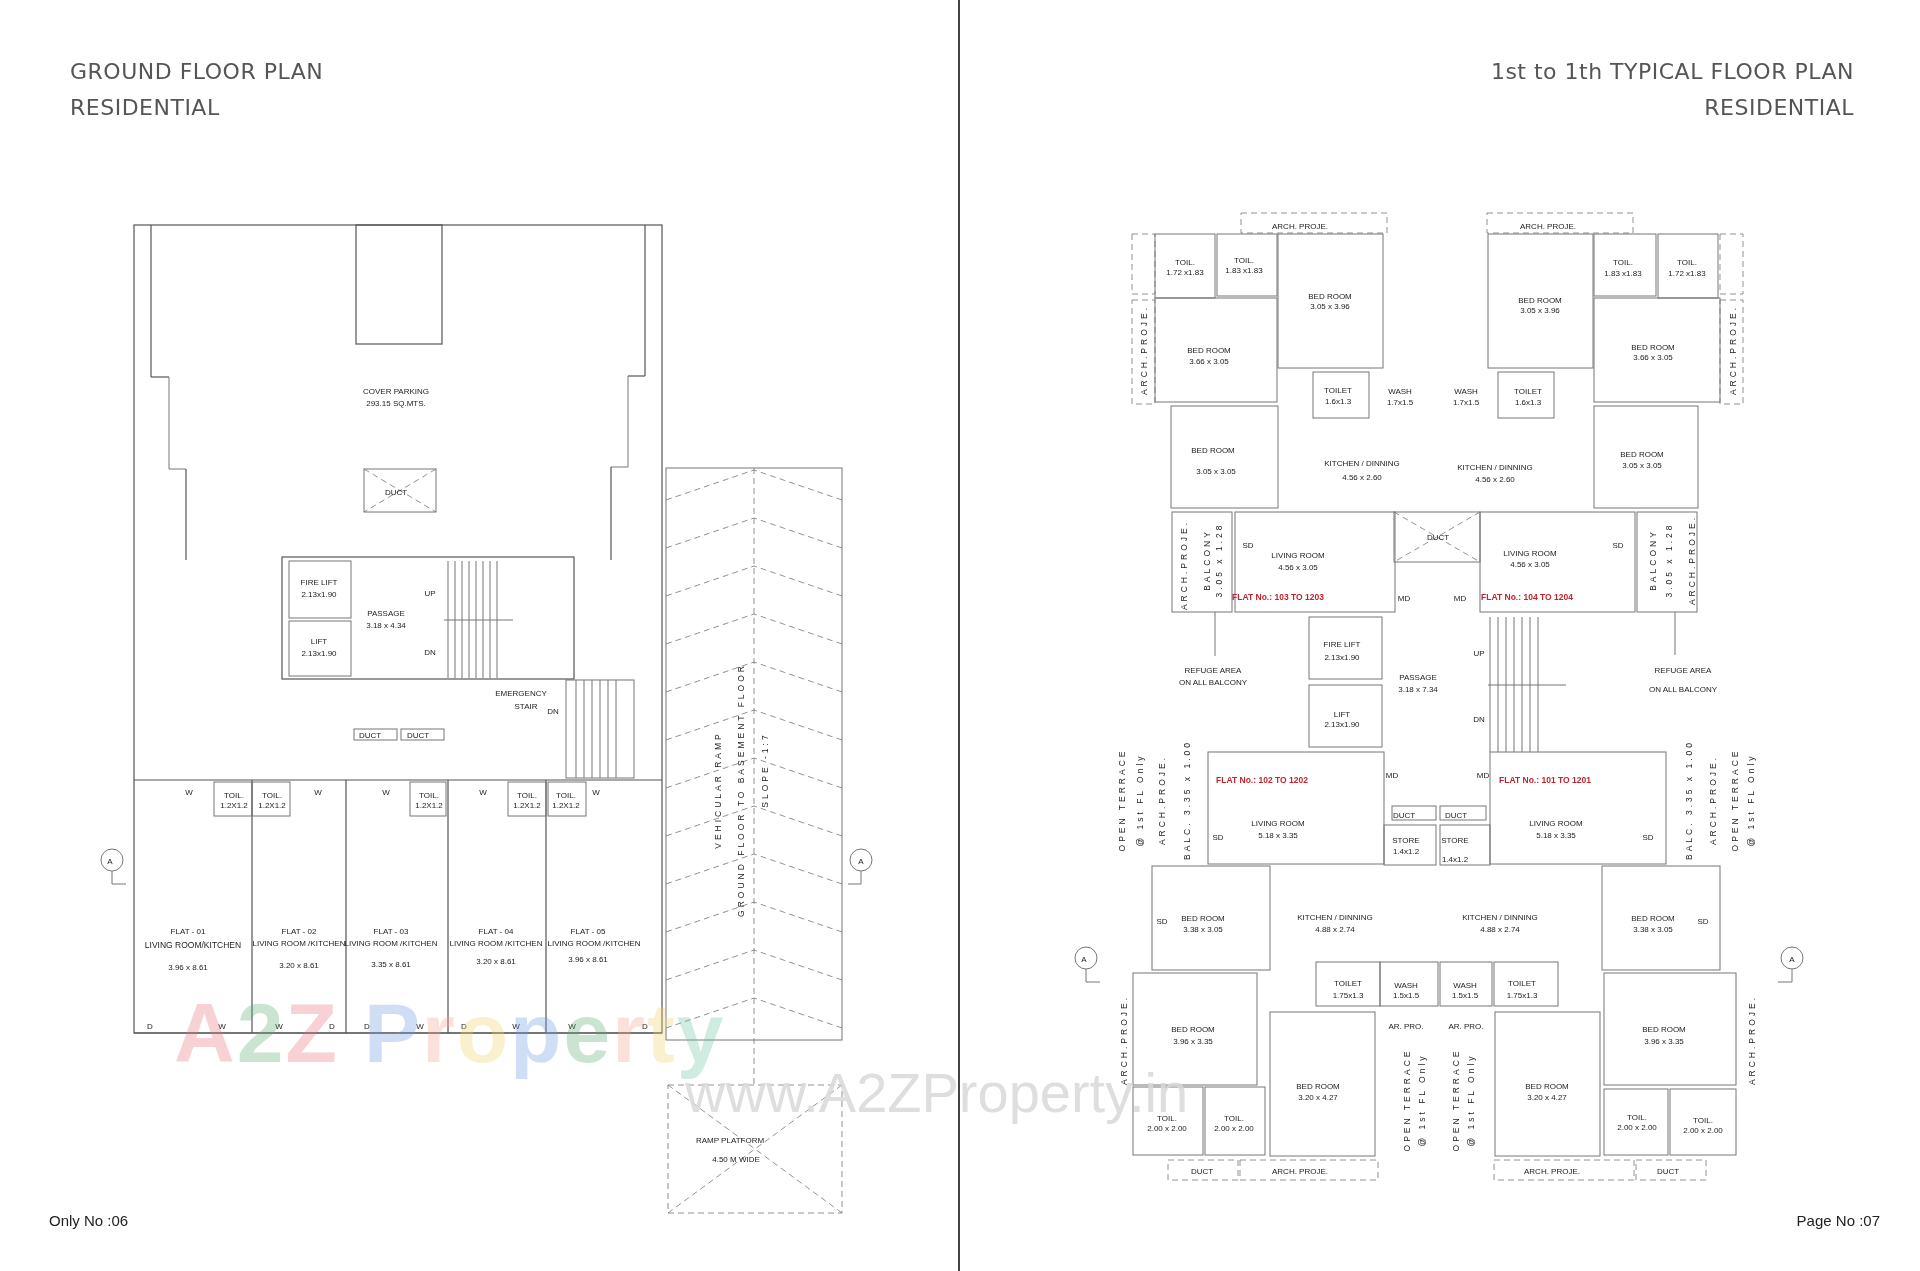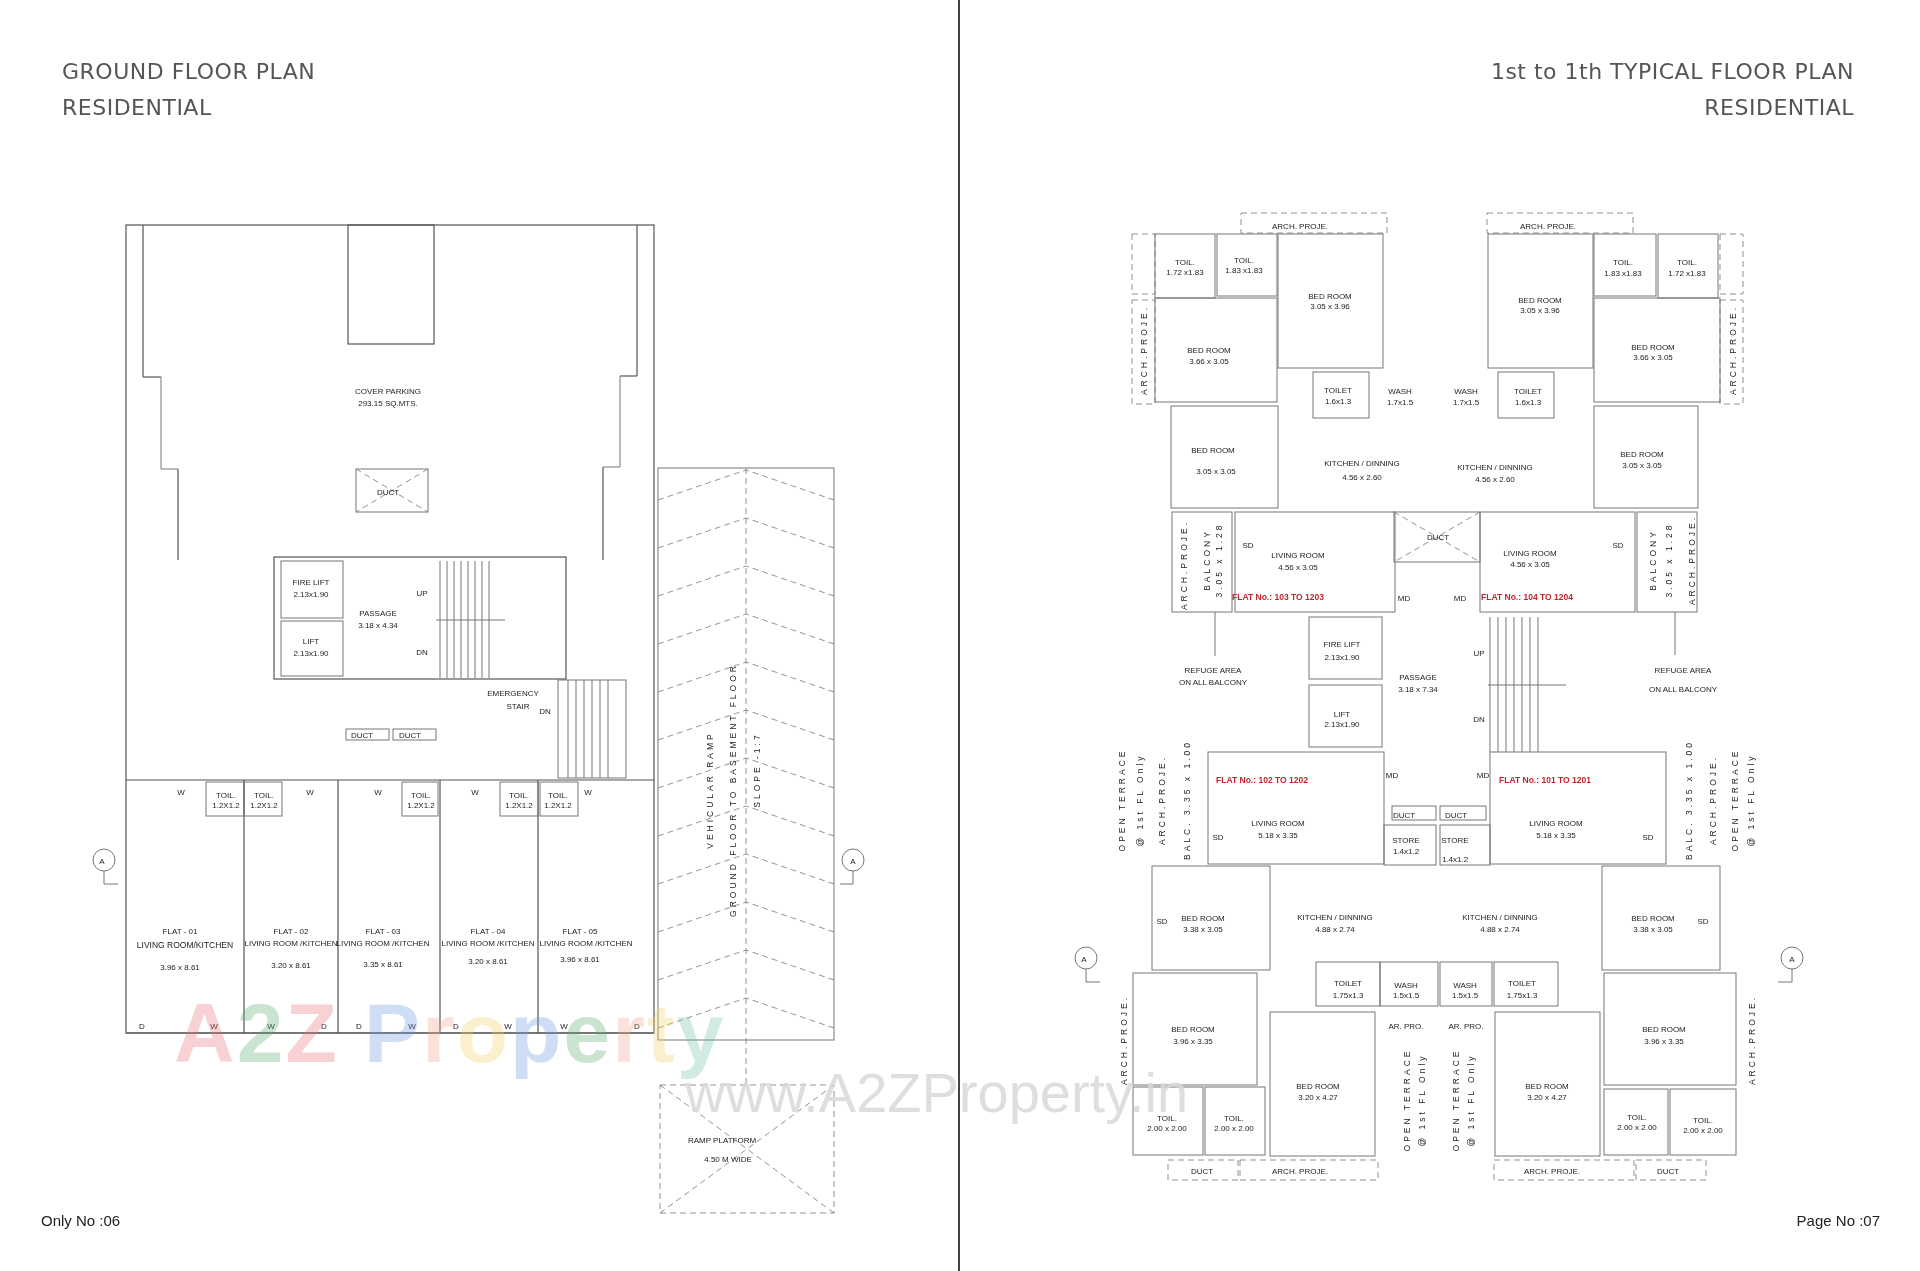--- a/index.html
+++ b/index.html
@@ -1,18 +1,18 @@
 <!DOCTYPE html>
 <html><head>
 <meta charset="utf-8">
 <style>
   html,body{margin:0;padding:0;background:#fff;}
   body{width:1920px;height:1271px;position:relative;overflow:hidden;font-family:"Liberation Sans",sans-serif;color:#333;}
   .page{position:absolute;top:0;height:1271px;background:#fff;}
-  .page-left{left:0;width:996px;}
+  .page-left{left:8px;width:996px;}
   .page-right{left:960px;width:960px;}
   .divider{position:absolute;left:958px;top:0;width:2px;height:1271px;background:#444;}
   .title{position:absolute;font-family:"DejaVu Sans",sans-serif;font-size:22px;color:#555;letter-spacing:0.5px;line-height:36px;}
   .title-left{left:62px;top:54px;}
   .title-right{right:66px;top:54px;text-align:right;}
   .pageno{position:absolute;font-size:15px;color:#222;top:1212px;}
   .pageno-left{left:41px;}
   .pageno-right{right:40px;}
   svg{position:absolute;left:0;top:0;}
   .lbl{font-family:"Liberation Sans",sans-serif;font-size:8.5px;fill:#222;text-anchor:middle;}

